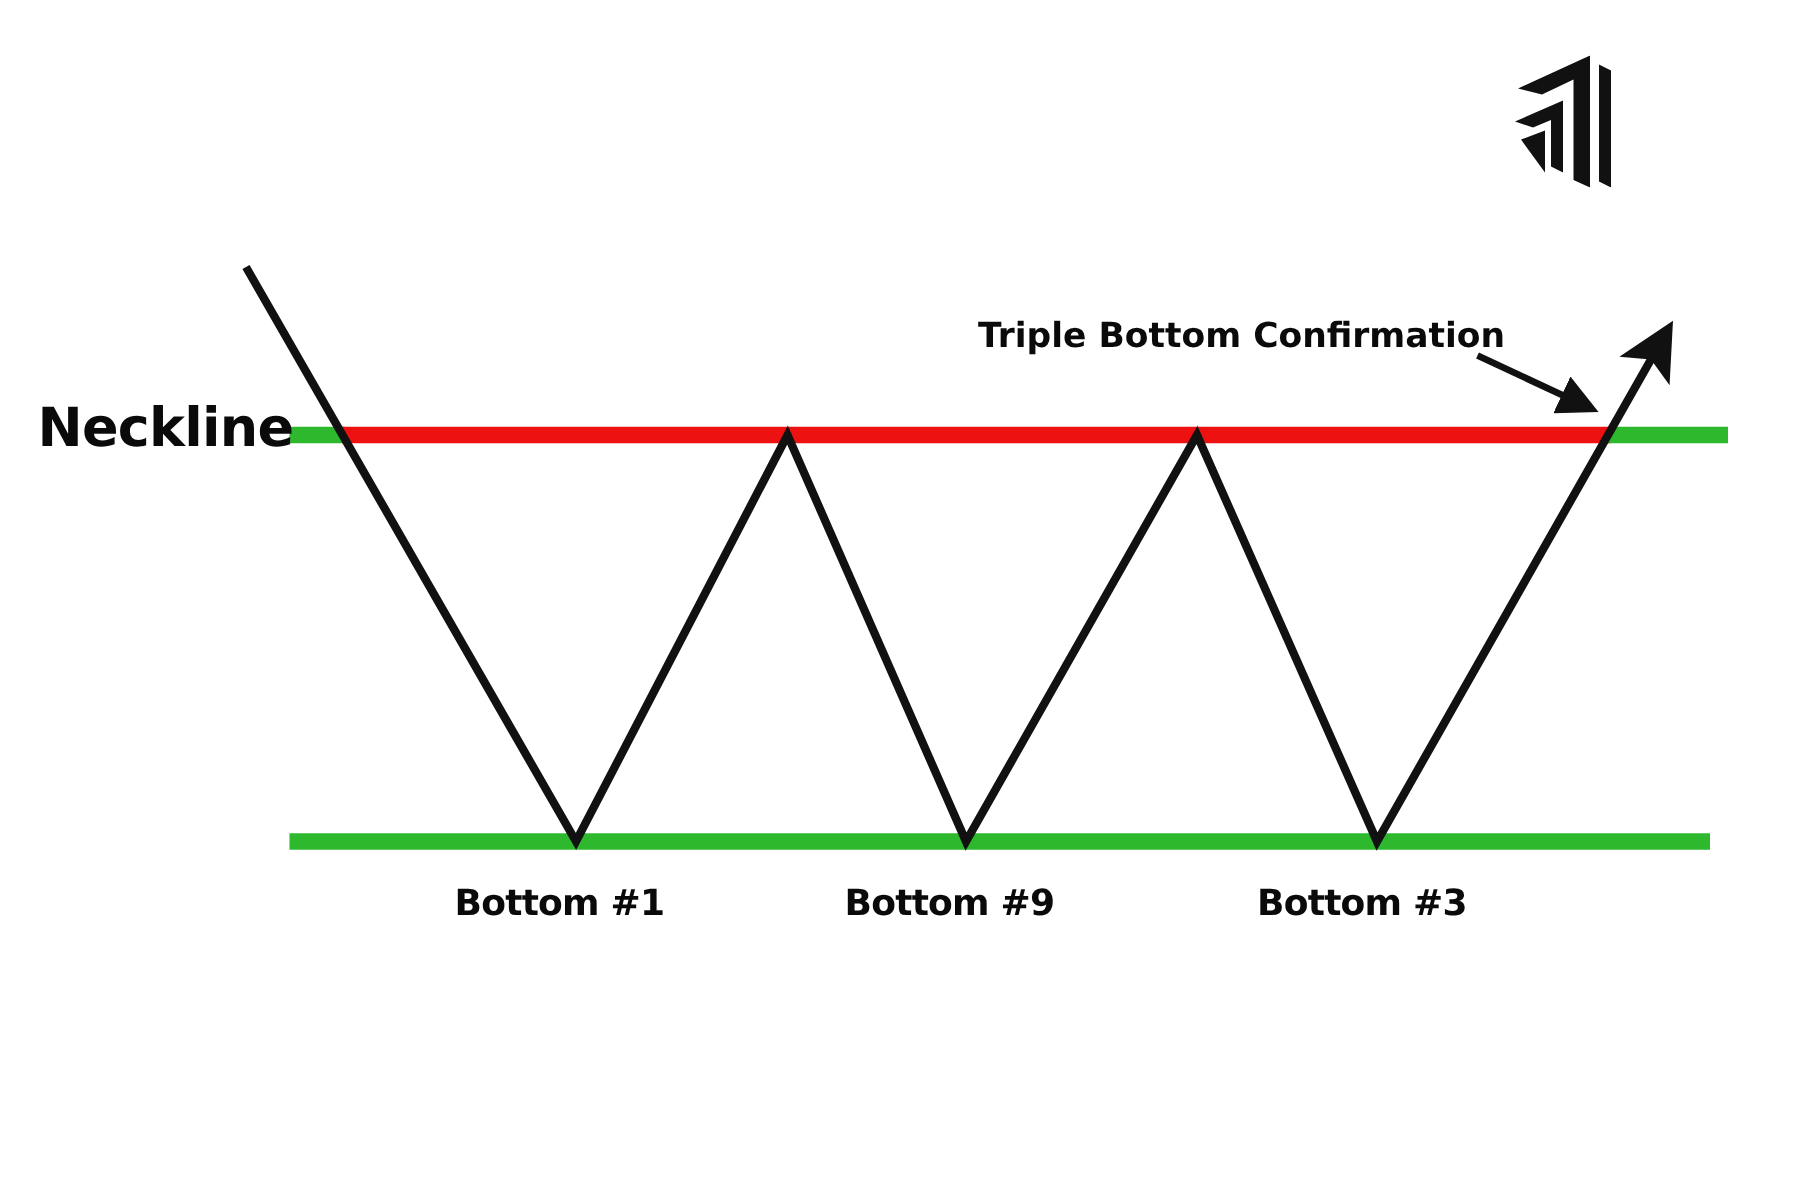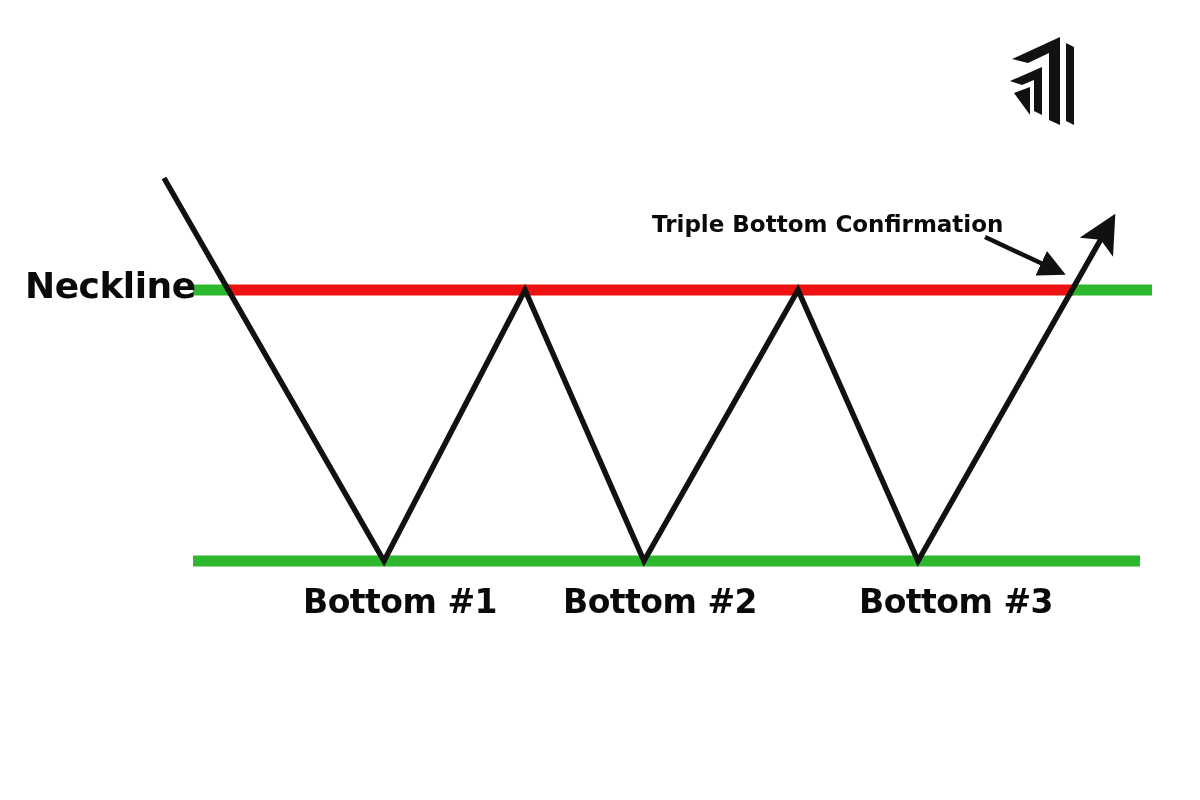--- a/index.html
+++ b/index.html
@@ -35,27 +35,27 @@
     white-space: nowrap;
     letter-spacing: -0.5px;
   }
   .label-neckline {
     left: 25px;
     top: 266px;
     font-size: 36px;
     line-height: 40px;
   }
   .label-bottom {
-    font-size: 33px;
+    font-size: 24px;
     line-height: 38px;
     top: 583px;
   }
   .label-bottom-1 { left: 303px; }
   .label-bottom-2 { left: 563px; }
-  .label-bottom-3 { left: 838px; margin-left: 21px; }
+  .label-bottom-3 { left: 838px; }
   .label-annotation {
     left: 652px;
     top: 210px;
     font-size: 23px;
     line-height: 28px;
     letter-spacing: 0px;
   }
   
   #logo {
     position: absolute;
@@ -114,21 +114,21 @@
 
     <line x1="985" y1="237" x2="1060" y2="272" stroke="#111111" stroke-width="4.5" marker-end="url(#arrowhead-annotation)"></line>
   </svg>
 
   <div class="label label-neckline">Neckline</div>
 
   <div class="label label-annotation">Triple Bottom Confirmation</div>
 
   <div class="label label-bottom label-bottom-1">Bottom #1</div>
 
-  <div class="label label-bottom label-bottom-2">Bottom #2</div>
+  <div class="label label-bottom label-bottom-2">Bottom #9</div>
 
   <div class="label label-bottom label-bottom-3">Bottom #3</div>
 
   <div id="logo">
     <svg id="logo-mark" viewBox="0 0 68 88">
 
       <path d="M4 22 L52 0 L52 88 L41 83 L41 16 L20 26 Z" fill="#111111"></path>
       <path d="M58 6 L66 10 L66 88 L58 84 Z" fill="#111111"></path>
 
       <path d="M2 44 L34 30 L34 78 L26 74 L26 43 L14 48 Z" fill="#111111"></path>

